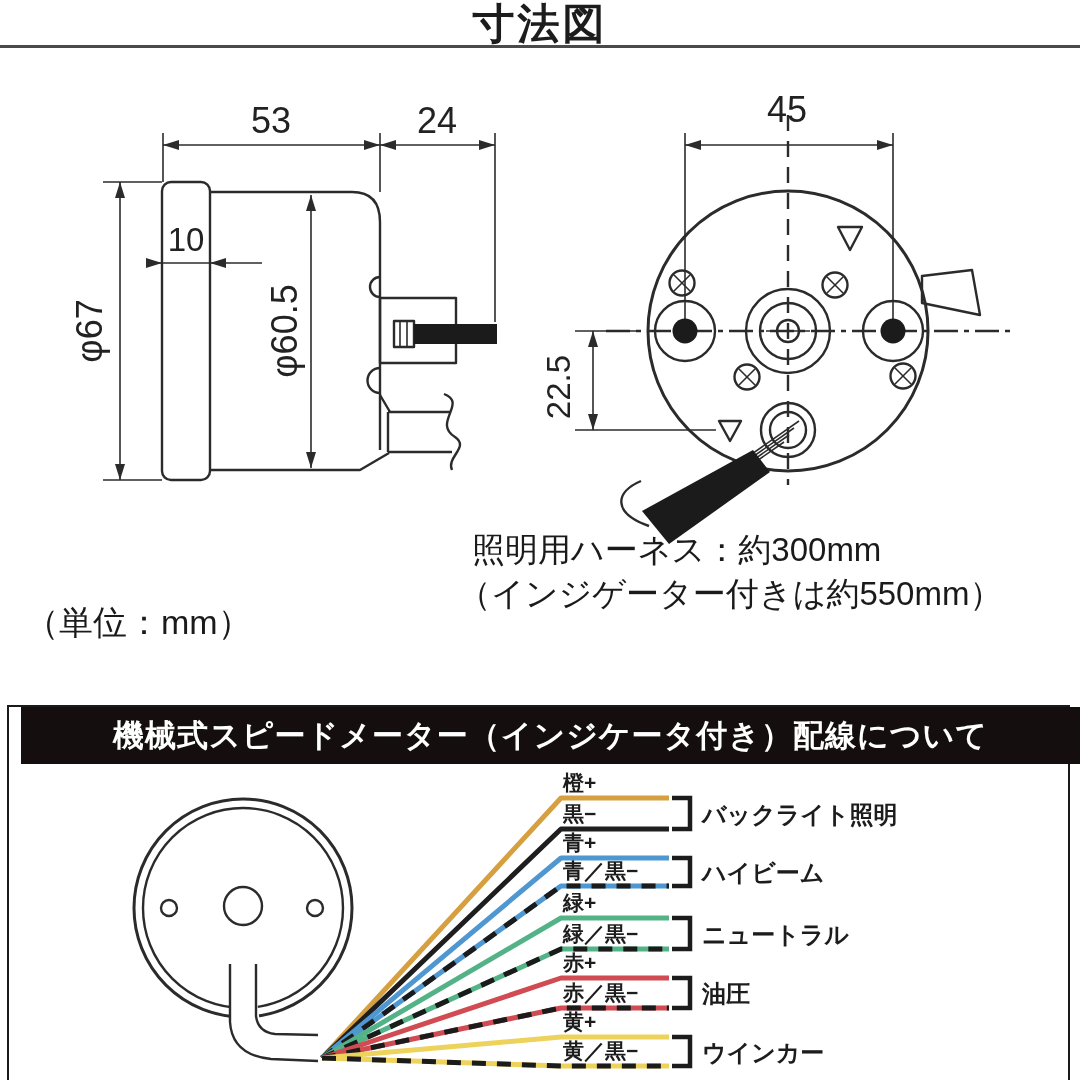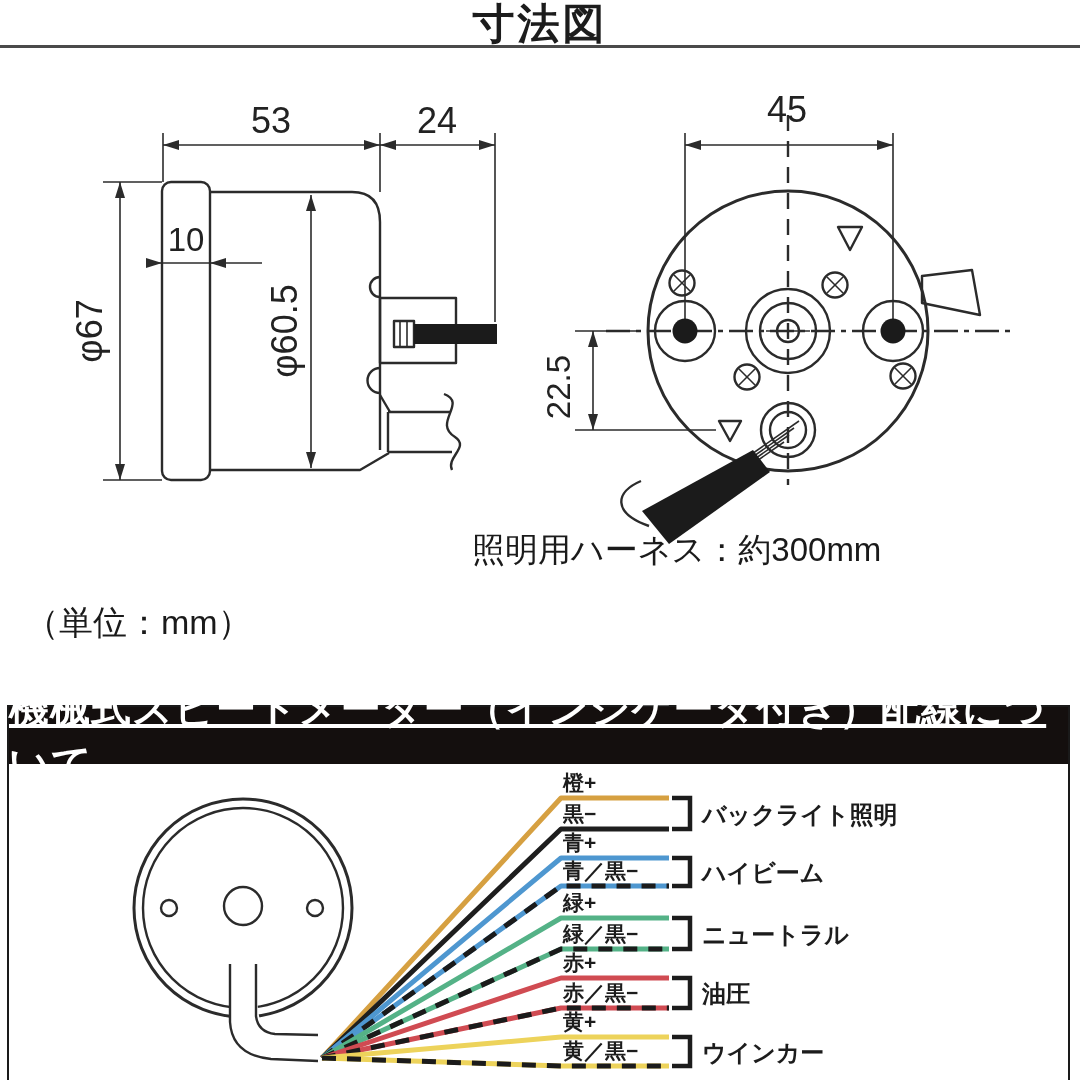--- a/index.html
+++ b/index.html
@@ -16,23 +16,23 @@
   .ar{fill:#2b2b2b;stroke:none;}
   .fillb{fill:#1b1b1b;stroke:none;}
   .fillw{fill:#ffffff;stroke:none;}
   .dimtxt{font-family:"Liberation Sans",sans-serif;font-size:36px;fill:#222;}
   .dimtxt.sm{font-size:33px;}
   .harness-note{left:458px;top:528px;font-size:33px;font-weight:500;line-height:44px;color:#1a1a1a;}
   .harness-note .l1{padding-left:14px;}
   .unit-note{left:25px;top:600px;font-size:34px;font-weight:500;color:#1a1a1a;}
   .wiring-box{left:7px;top:705px;width:1063px;height:380px;border:2px solid #1a1a1a;
               background:#ffffff;box-sizing:border-box;}
-  .banner{position:absolute;left:0;top:0;width:1059px;height:57px;background:#140f0e;
-          color:#ffffff;font-size:40px;font-weight:800;letter-spacing:1px;
-          display:flex;align-items:center;justify-content:center;text-decoration:underline;}
+  .banner{position:absolute;left:12px;top:0;width:1059px;height:57px;background:#140f0e;
+          color:#ffffff;font-size:31px;font-weight:800;letter-spacing:1px;
+          display:flex;align-items:center;justify-content:center;}
   #wiring-svg{position:absolute;left:0;top:57px;}
   .wlabel{font-family:"Liberation Sans",sans-serif;font-size:21px;font-weight:600;fill:#1c1c1c;}
   .flabel{font-family:"Liberation Sans",sans-serif;font-size:24px;font-weight:700;fill:#1c1c1c;}
 </style>
 </head>
 <body>
 
 <div class="abs page-title">寸法図</div>
 <div class="abs title-rule"></div>
 
@@ -142,20 +142,21 @@
     <line class="ln thin" x1="794" y1="383" x2="711" y2="441"></line>
     <line class="ln thin" x1="789" y1="390" x2="706" y2="448"></line>
     <line class="ln thin" x1="784" y1="397" x2="701" y2="455"></line>
     <polygon class="fillb" points="753,405 770,427 669,499 642,466" stroke="#1b1b1b" stroke-linejoin="round"></polygon>
     <path class="ln" d="M641,436 C615,447 612,468 649,481"></path>
   </g>
 </svg>
 
 <div class="abs harness-note">
   <div class="l1">照明用ハーネス：約300mm</div>
+  <div>（インジゲーター付きは約550mm）</div>
 </div>
 
 <div class="abs unit-note">（単位：mm）</div>
 
 <div class="abs wiring-box">
   <div class="banner">機械式スピードメーター（インジケータ付き）配線について</div>
   <svg id="wiring-svg" width="1059" height="315" viewBox="0 0 1059 315">
     <g>
       <circle class="ln thk" cx="234" cy="144" r="109"></circle>
       <circle class="ln" cx="234" cy="144" r="100"></circle>

